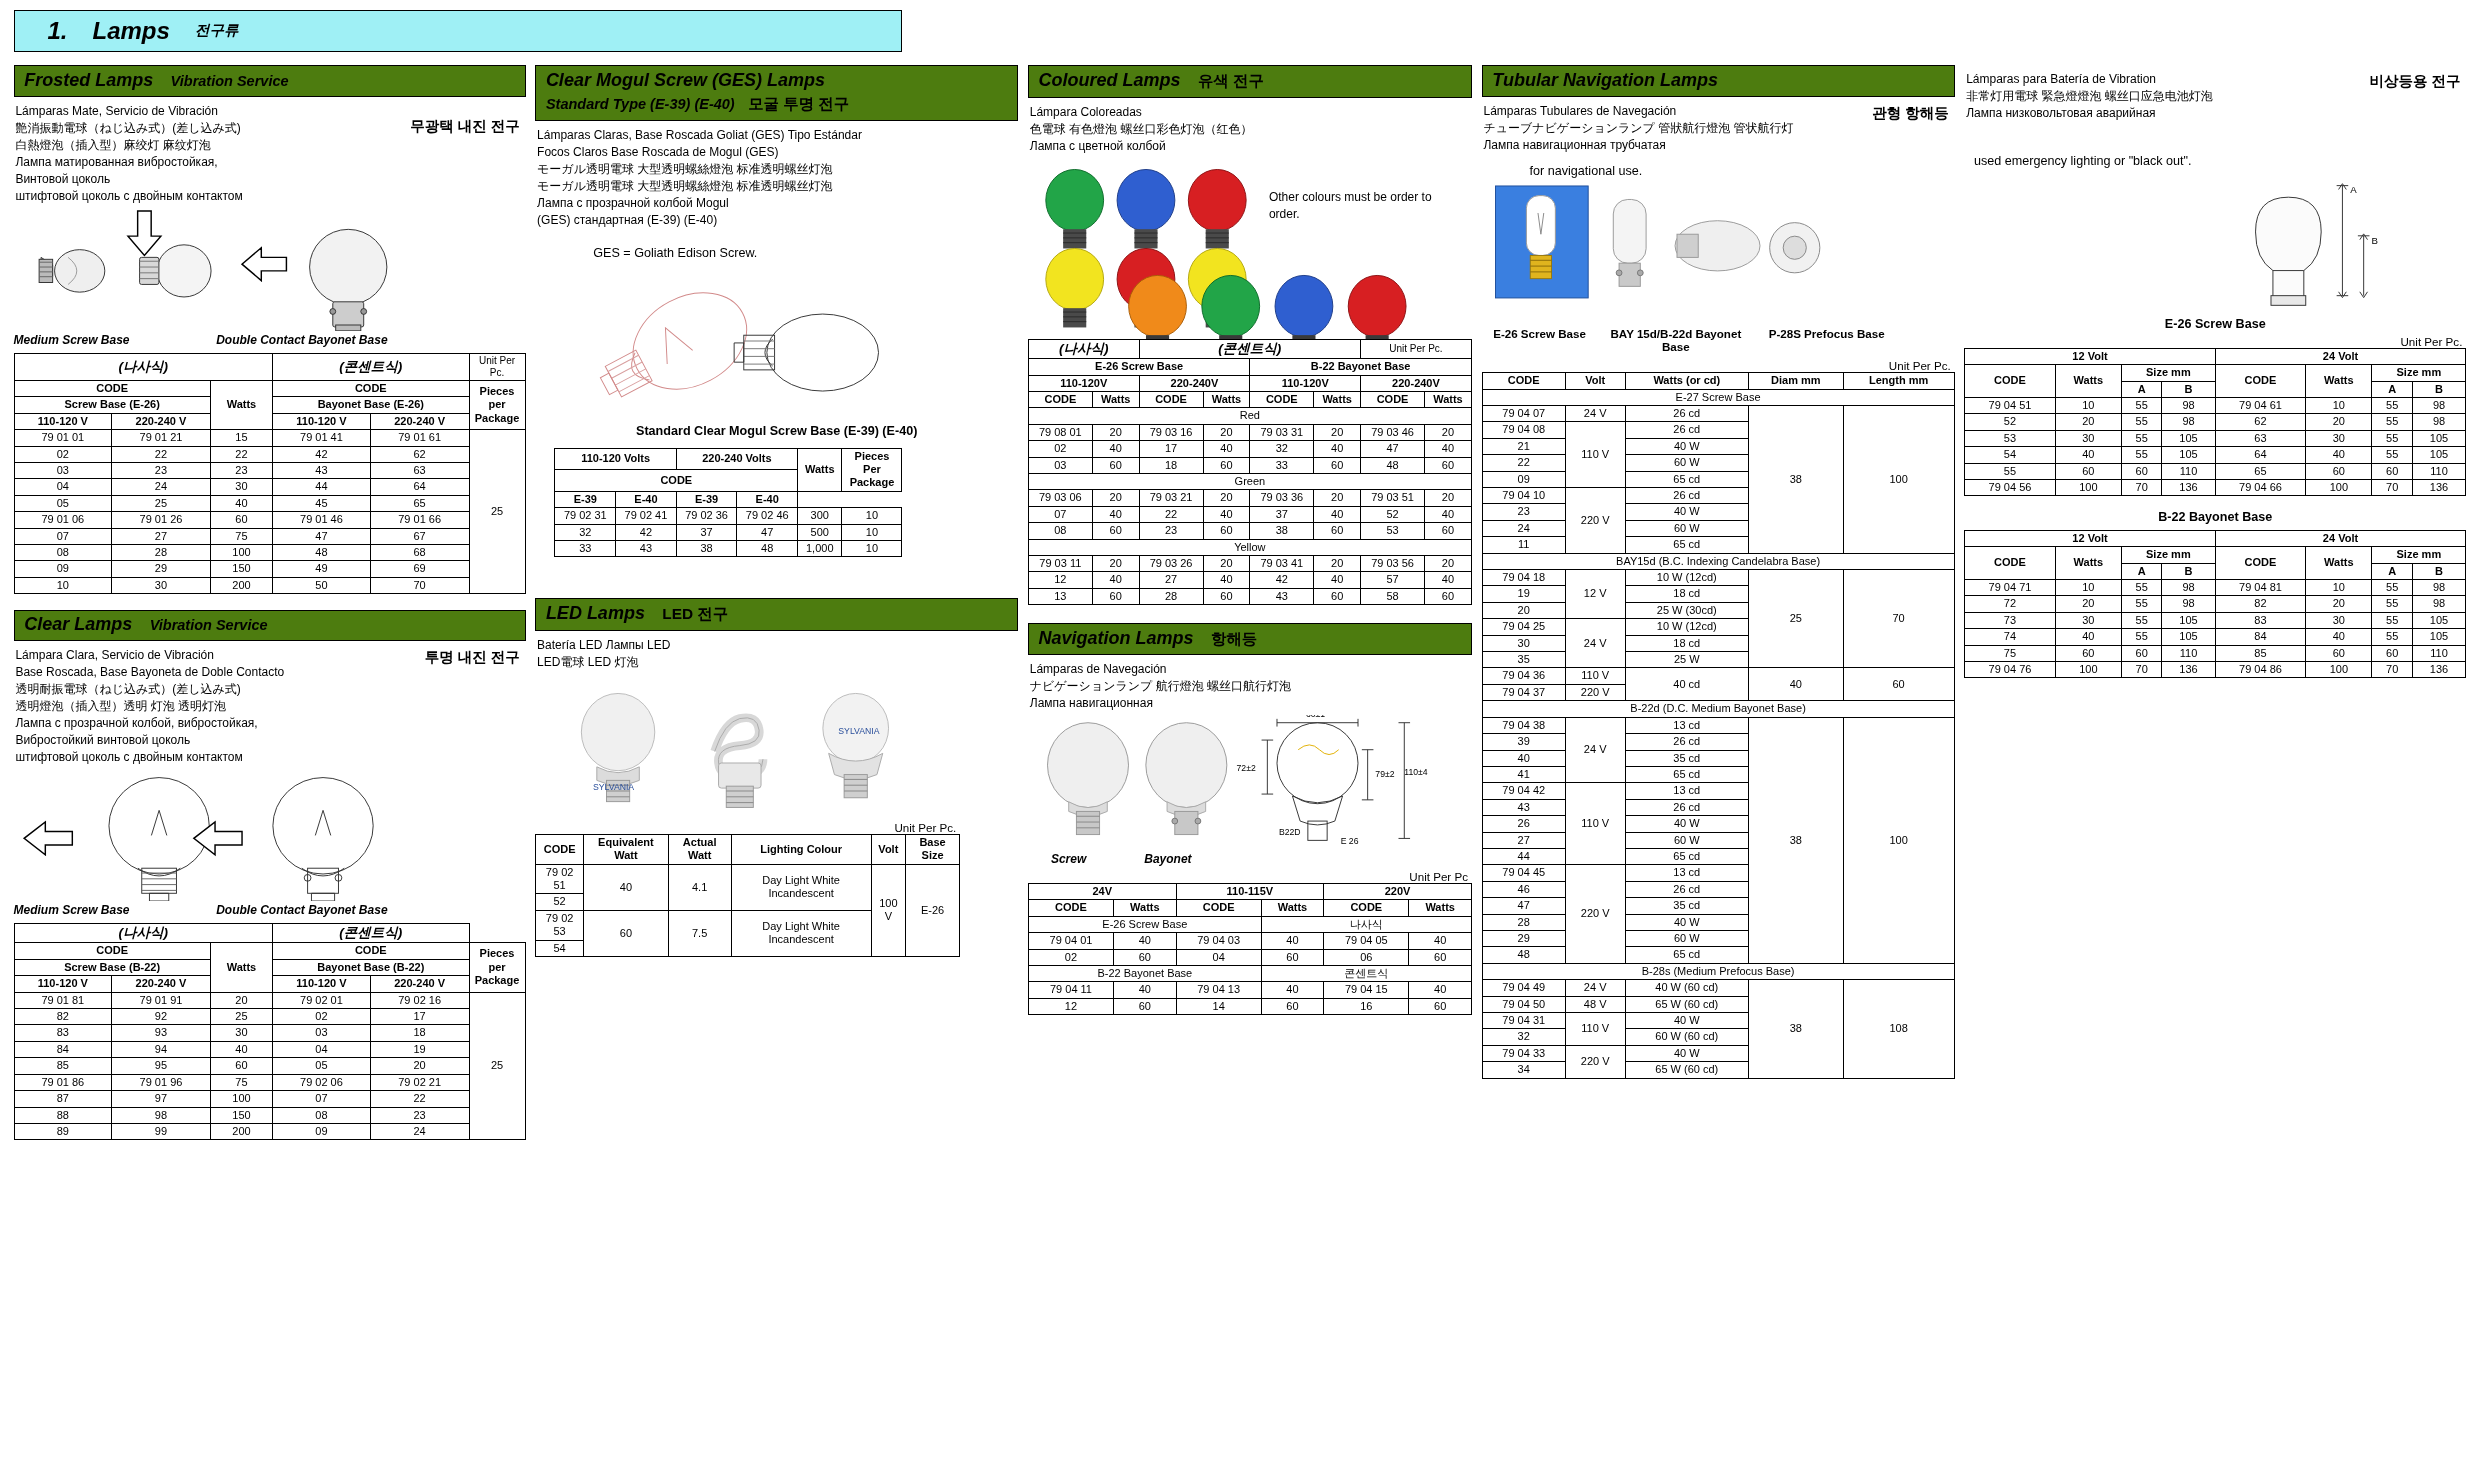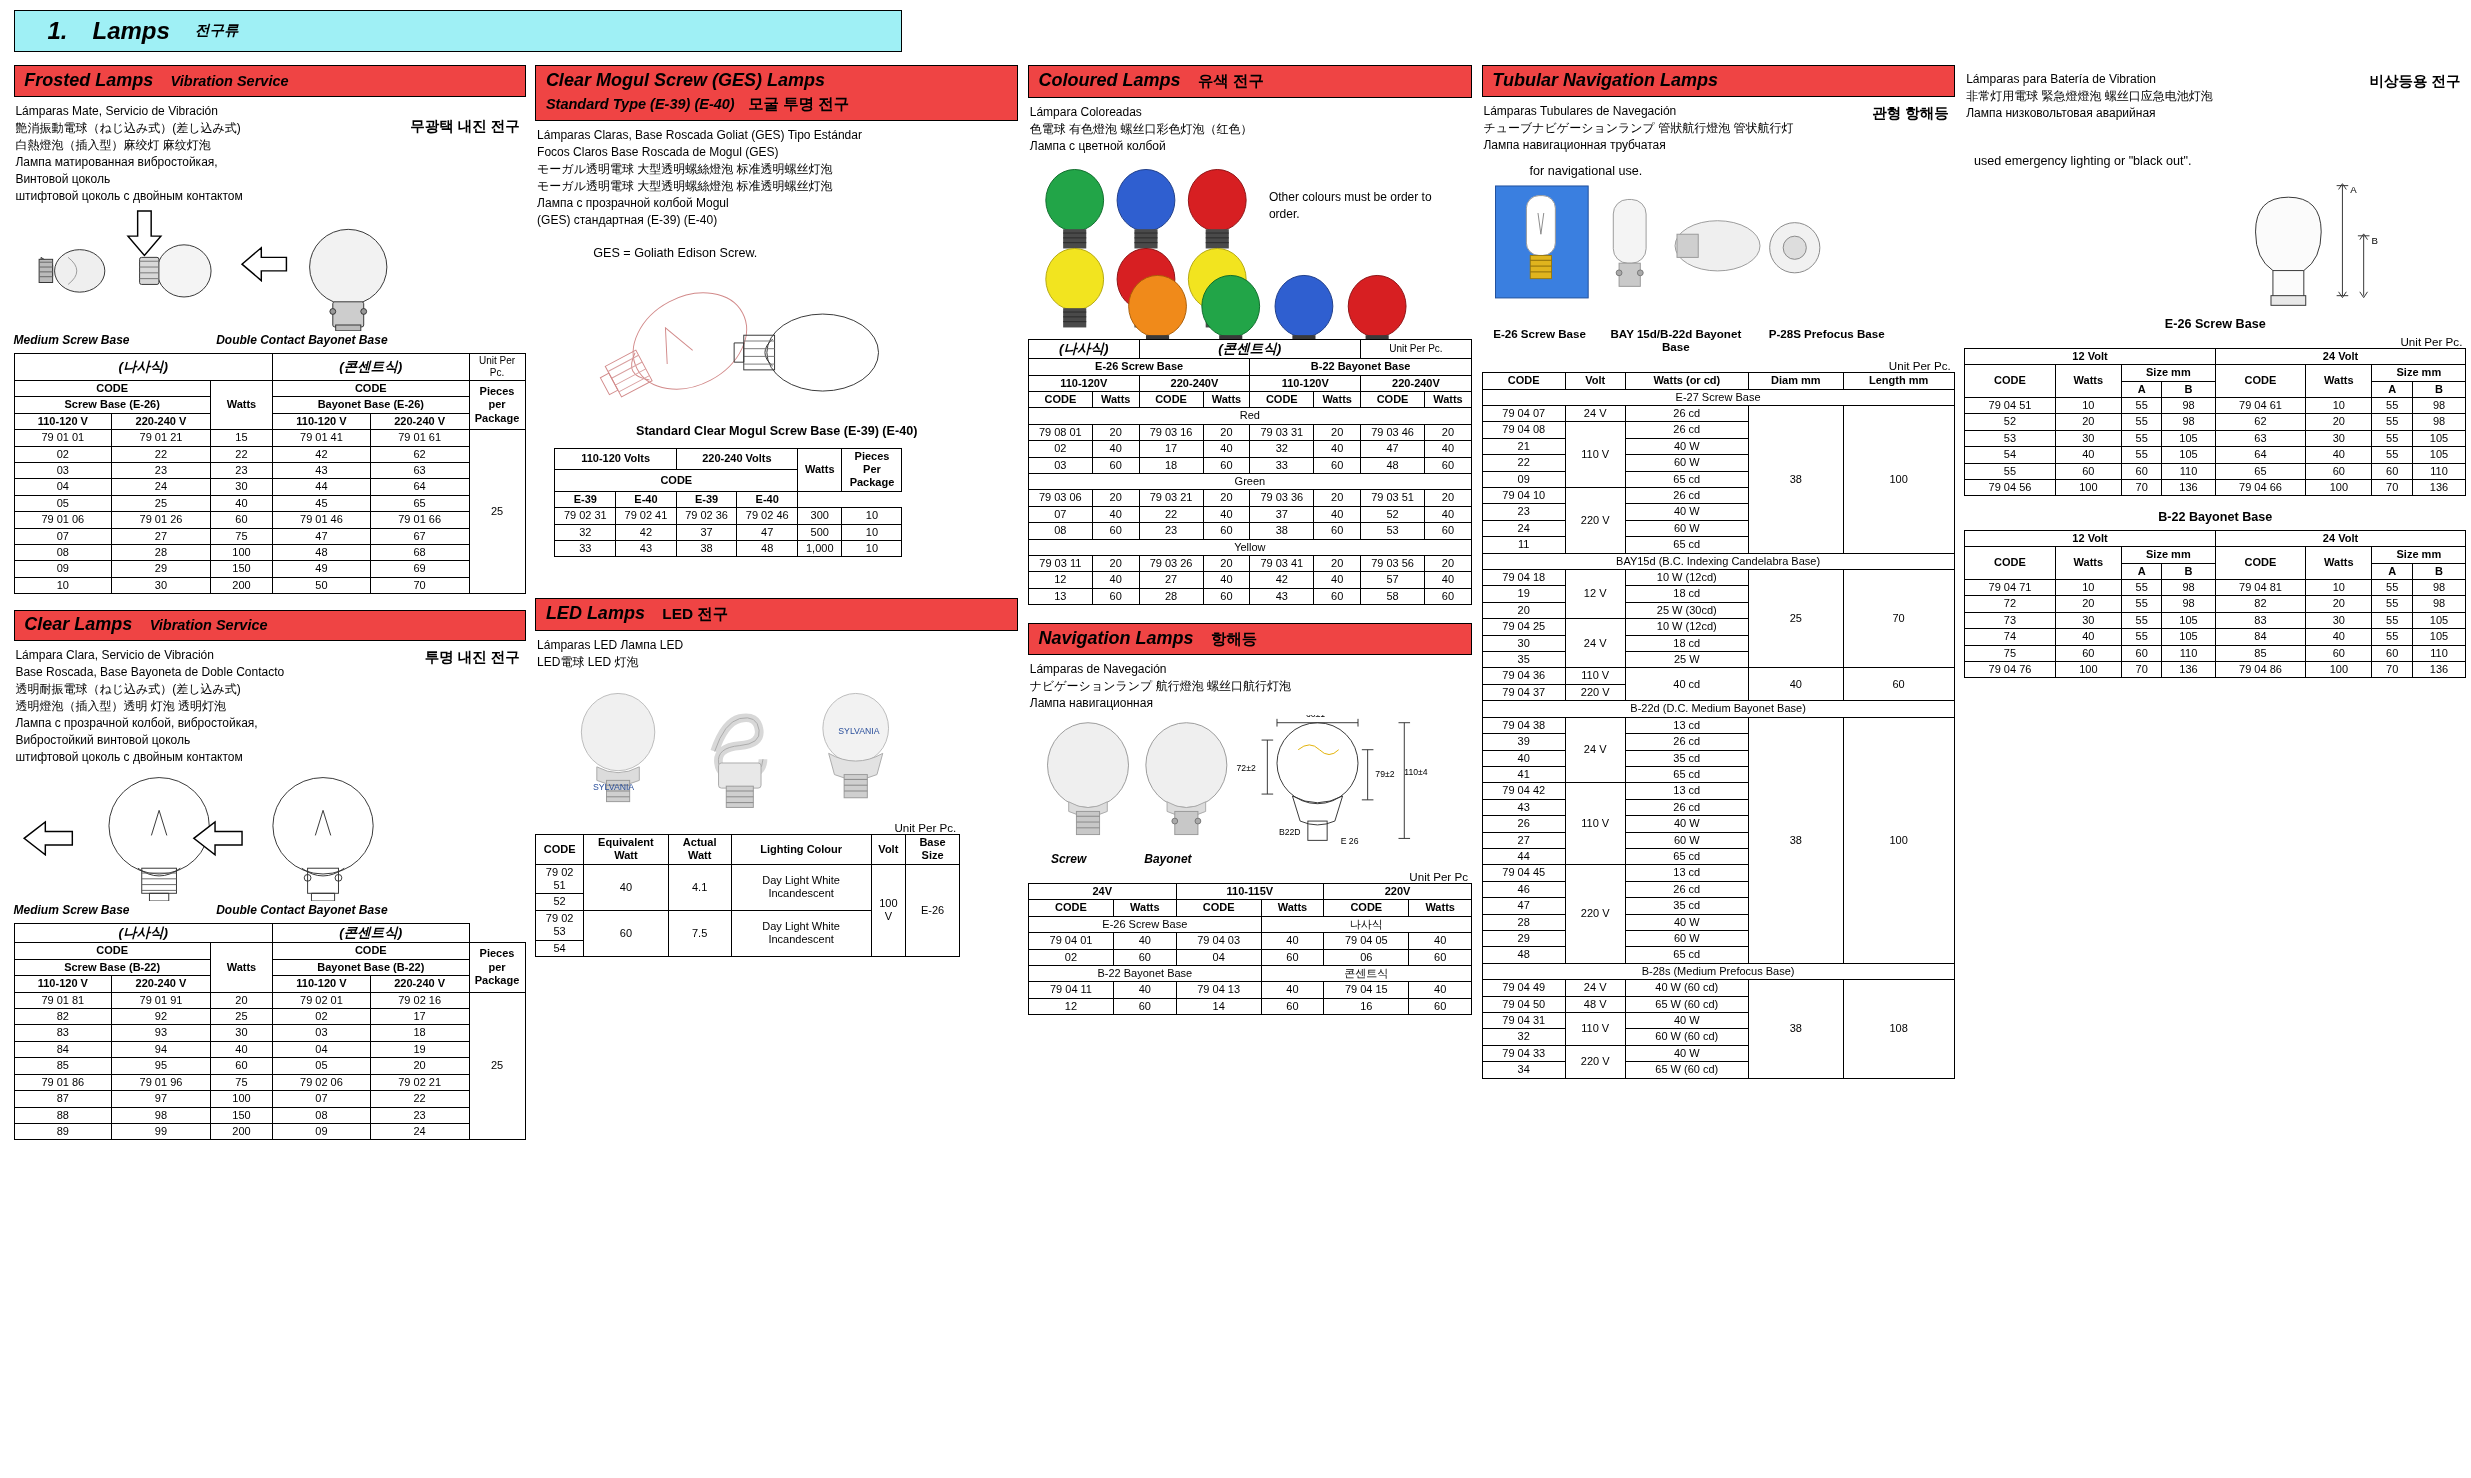--- a/index.html
+++ b/index.html
@@ -35,21 +35,21 @@
   }
   .col { position: relative; }
   .c1 { width: 512px; }
   .c2 { width: 483px; }
   .c3 { width: 444px; }
   .c4 { width: 473px; }
   .c5 { width: 502px; }
 
   
   .sect-bar {
-    background: #ef4444;
+    background: #4d7c0f;
     border: 1px solid #000;
     padding: 3.9px 9.7px 4.8px 9.7px;
     display: flex; align-items: baseline; gap: 17.4px;
     font-style: italic; font-weight: bold; font-size: 18px;
     flex-wrap: wrap;
   }
   .sect-bar .sub { font-size: 14.5px; font-style: italic; font-weight: bold; }
   .sect-bar .kr { font-style: normal; font-weight: bold; font-size: 15.4px; }
   .sect-bar.two-line { display:block; }
   .sect-bar.two-line .l1 { display:flex; gap:13.5px; align-items:baseline;}
@@ -501,21 +501,21 @@
           <td>10</td>
         </tr>
       </tbody>
         </table>
 
       <div class="sect-bar" style="margin-top:41px">
         <span>LED Lamps</span>
         <span class="kr">LED 전구</span>
       </div>
       <div class="desc" style="min-height:39px">
-        <div>Lámparas LED  Лампа LED</div>
+        <div>Batería LED  Лампы LED</div>
         <div>LED電球      LED 灯泡</div>
       </div>
 
       <div class="art" style="height:145px">
         <svg width="483" height="145" viewBox="0 0 500 150">
 
           <g transform="translate(40,12)">
             <ellipse cx="46" cy="46" rx="38" ry="40" fill="#f0f0f0" stroke="#bbb"></ellipse>
             <path d="M24 82 q22 12 44 0 v14 q-22 10 -44 0 z" fill="#dcdcdc" stroke="#aaa"></path>
             <rect x="34" y="96" width="24" height="22" fill="#cfcfcf" stroke="#999"></rect>

